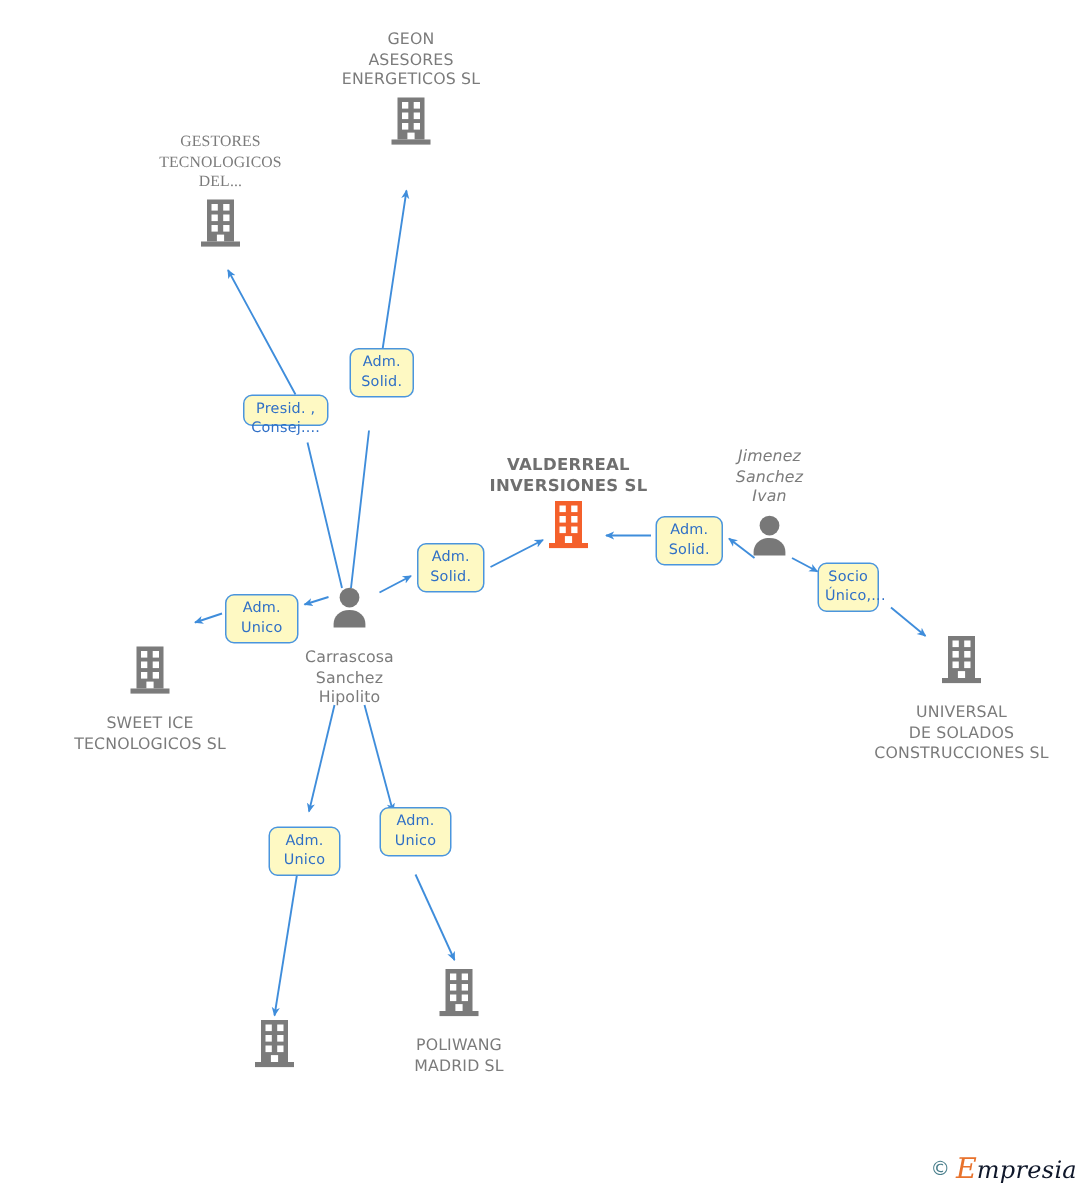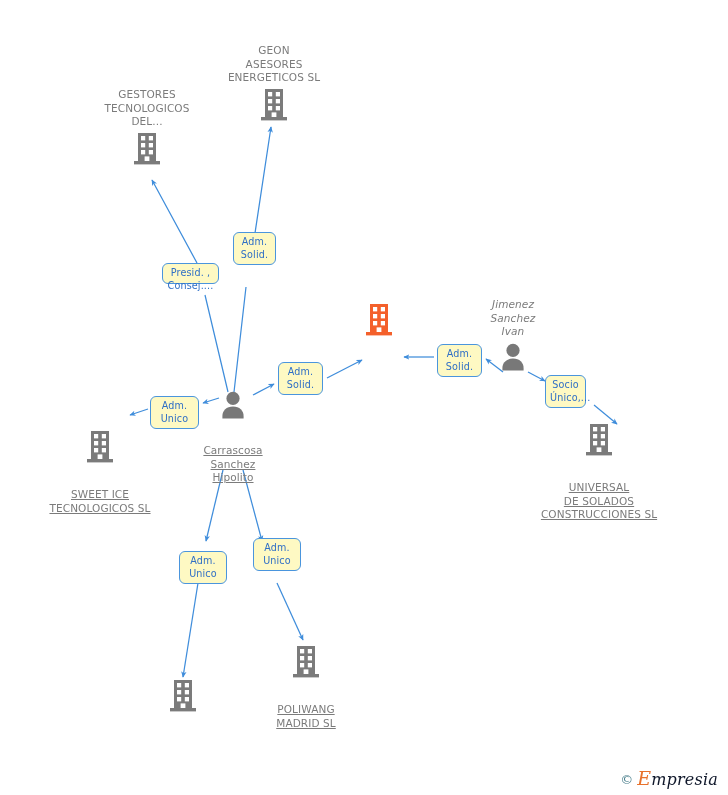--- a/index.html
+++ b/index.html
@@ -12,21 +12,21 @@
   #graph{position:absolute;left:0;top:0;width:728px;height:795px;}
 
   
   .node{position:absolute;display:flex;flex-direction:column;align-items:center;}
   .node .caption{
     font-size:10.5px;line-height:13.5px;color:#7b7b7b;text-align:center;
     white-space:pre-line;letter-spacing:.1px;
   }
   .node.focus .caption{color:#6f6f6f;font-weight:bold;font-size:11px;letter-spacing:.2px;}
   .node .caption.above{margin-bottom:3px;}
-  .node .caption.below{margin-top:20px;text-decoration:underline;}
+  .node .caption.below{margin-top:8px;}
 
   
   .ico{display:block;}
 
   
   .rel{
     position:absolute;
     box-sizing:border-box;
     background:#fef9c3;
     border:1.3px solid #4a95dd;
@@ -78,59 +78,61 @@
     <path d="M 277,583 L 303,640"></path>
 
     <path d="M 503,372 L 486,359"></path>
     <path d="M 434,357 L 404,357"></path>
 
     <path d="M 528,372 L 545,381"></path>
     <path d="M 594,405 L 617,424"></path>
   </g>
 </svg>
 
-<div class="node" style="left:204px;top:44px;width:140px;">
+<div class="node" style="left:204px;top:20px;width:140px;">
   <div class="caption above">GEON
 ASESORES
 ENERGETICOS SL</div>
   <span class="ico">
     <svg width="32" height="34" viewBox="0 0 32 34" xmlns="http://www.w3.org/2000/svg">
       <rect x="7" y="1" width="18" height="28" fill="#7b7b7b"></rect>
       <rect x="10" y="4" width="4.2" height="4.4" fill="#fff"></rect>
       <rect x="17.8" y="4" width="4.2" height="4.4" fill="#fff"></rect>
       <rect x="10" y="11" width="4.2" height="4.4" fill="#fff"></rect>
       <rect x="17.8" y="11" width="4.2" height="4.4" fill="#fff"></rect>
       <rect x="10" y="18" width="4.2" height="4.4" fill="#fff"></rect>
       <rect x="17.8" y="18" width="4.2" height="4.4" fill="#fff"></rect>
       <rect x="13.6" y="24.4" width="4.8" height="4.6" fill="#fff"></rect>
       <rect x="3" y="29" width="26" height="3.4" fill="#7b7b7b"></rect>
     </svg>
   </span>
 </div>
 
-<div class="node" style="left:80px;top:88px;width:134px;">
+<div class="node" style="left:80px;top:88px;width:134px;font-family:Liberation Serif, serif;">
   <div class="caption above">GESTORES
 TECNOLOGICOS
 DEL...</div>
   <span class="ico">
     <svg width="32" height="34" viewBox="0 0 32 34" xmlns="http://www.w3.org/2000/svg">
       <rect x="7" y="1" width="18" height="28" fill="#7b7b7b"></rect>
       <rect x="10" y="4" width="4.2" height="4.4" fill="#fff"></rect>
       <rect x="17.8" y="4" width="4.2" height="4.4" fill="#fff"></rect>
       <rect x="10" y="11" width="4.2" height="4.4" fill="#fff"></rect>
       <rect x="17.8" y="11" width="4.2" height="4.4" fill="#fff"></rect>
       <rect x="10" y="18" width="4.2" height="4.4" fill="#fff"></rect>
       <rect x="17.8" y="18" width="4.2" height="4.4" fill="#fff"></rect>
       <rect x="13.6" y="24.4" width="4.8" height="4.6" fill="#fff"></rect>
       <rect x="3" y="29" width="26" height="3.4" fill="#7b7b7b"></rect>
     </svg>
   </span>
 </div>
 
 <div class="node focus" style="left:318px;top:303px;width:122px;">
+  <div class="caption above">VALDERREAL
+INVERSIONES SL</div>
   <span class="ico">
     <svg width="32" height="34" viewBox="0 0 32 34" xmlns="http://www.w3.org/2000/svg">
       <rect x="7" y="1" width="18" height="28" fill="#f4602b"></rect>
       <rect x="10" y="4" width="4.2" height="4.4" fill="#fff"></rect>
       <rect x="17.8" y="4" width="4.2" height="4.4" fill="#fff"></rect>
       <rect x="10" y="11" width="4.2" height="4.4" fill="#fff"></rect>
       <rect x="17.8" y="11" width="4.2" height="4.4" fill="#fff"></rect>
       <rect x="10" y="18" width="4.2" height="4.4" fill="#fff"></rect>
       <rect x="17.8" y="18" width="4.2" height="4.4" fill="#fff"></rect>
       <rect x="13.6" y="24.4" width="4.8" height="4.6" fill="#fff"></rect>
@@ -174,21 +176,21 @@
       <rect x="10" y="18" width="4.2" height="4.4" fill="#fff"></rect>
       <rect x="17.8" y="18" width="4.2" height="4.4" fill="#fff"></rect>
       <rect x="13.6" y="24.4" width="4.8" height="4.6" fill="#fff"></rect>
       <rect x="3" y="29" width="26" height="3.4" fill="#7b7b7b"></rect>
     </svg>
   </span>
   <div class="caption below">SWEET ICE
 TECNOLOGICOS SL</div>
 </div>
 
-<div class="node" style="left:514px;top:423px;width:170px;">
+<div class="node" style="left:556px;top:423px;width:170px;">
   <span class="ico">
     <svg width="32" height="34" viewBox="0 0 32 34" xmlns="http://www.w3.org/2000/svg">
       <rect x="7" y="1" width="18" height="28" fill="#7b7b7b"></rect>
       <rect x="10" y="4" width="4.2" height="4.4" fill="#fff"></rect>
       <rect x="17.8" y="4" width="4.2" height="4.4" fill="#fff"></rect>
       <rect x="10" y="11" width="4.2" height="4.4" fill="#fff"></rect>
       <rect x="17.8" y="11" width="4.2" height="4.4" fill="#fff"></rect>
       <rect x="10" y="18" width="4.2" height="4.4" fill="#fff"></rect>
       <rect x="17.8" y="18" width="4.2" height="4.4" fill="#fff"></rect>
       <rect x="13.6" y="24.4" width="4.8" height="4.6" fill="#fff"></rect>

